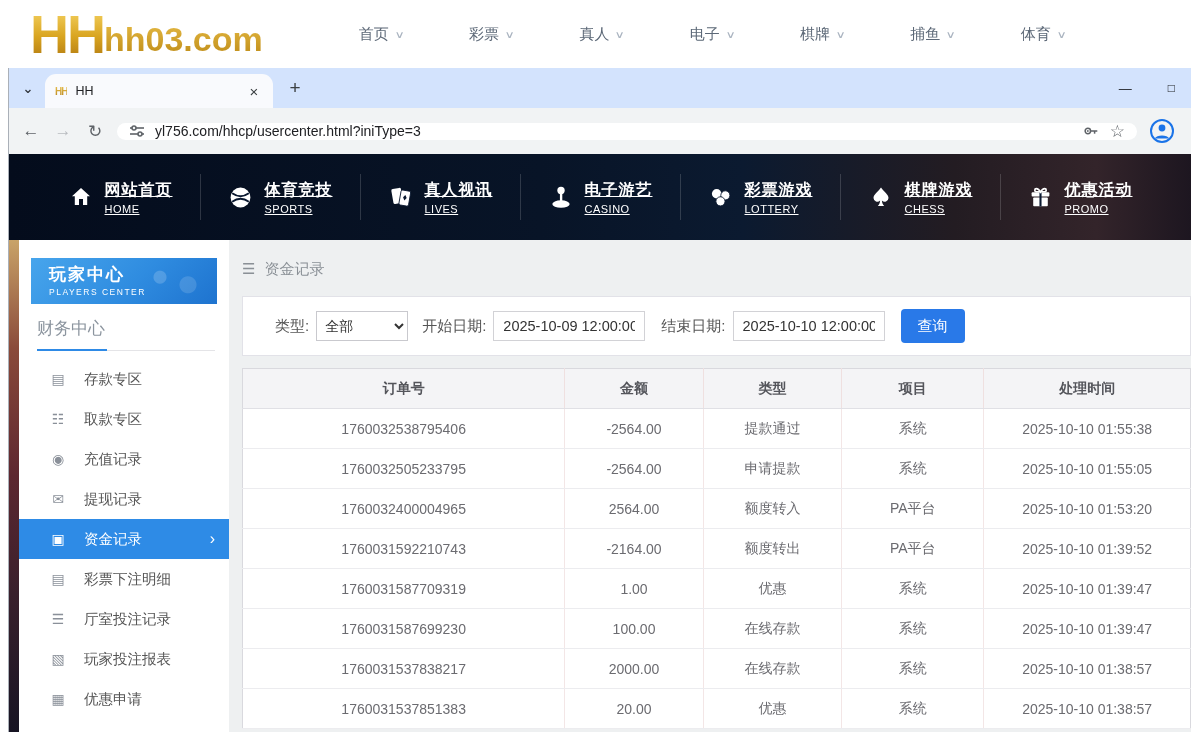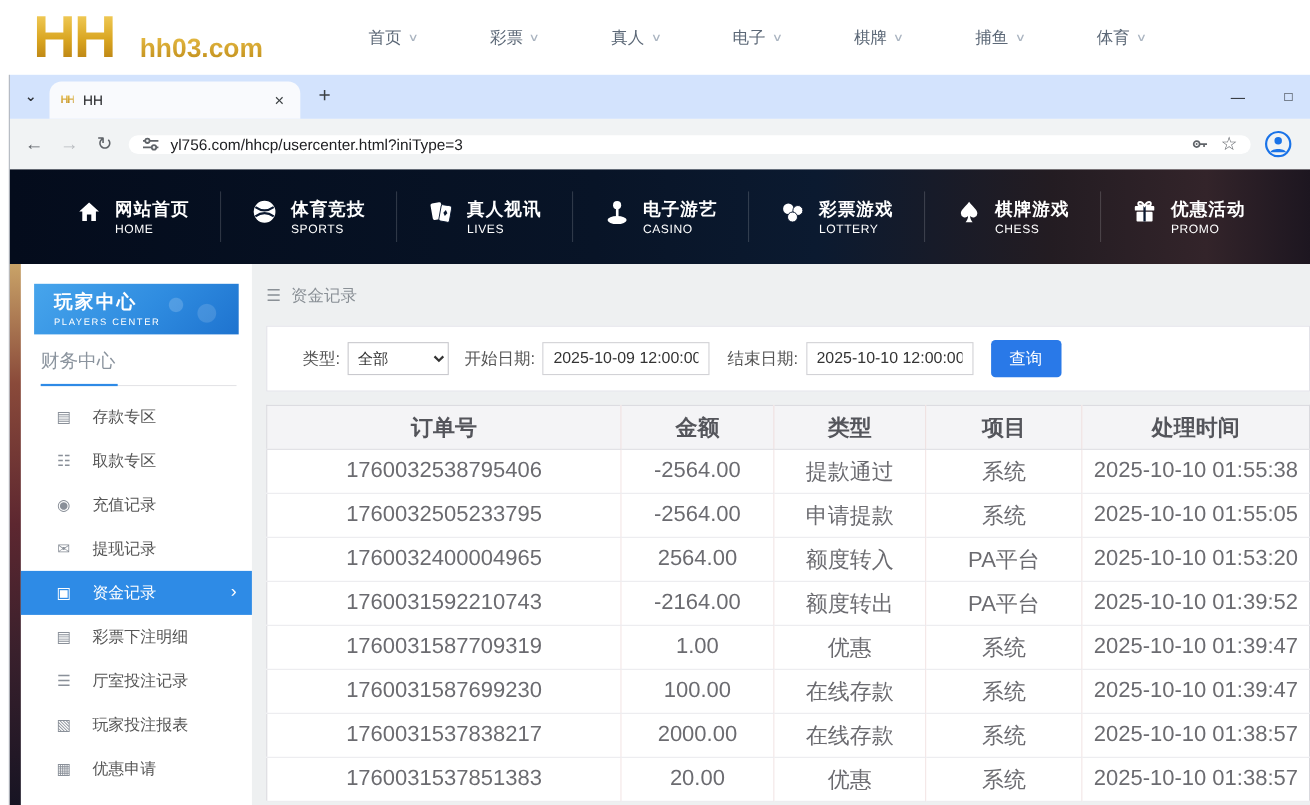--- a/index.html
+++ b/index.html
@@ -5,21 +5,21 @@
   * { box-sizing: border-box; margin: 0; padding: 0; }
   html,body { width:1191px; height:732px; overflow:hidden;
     font-family:"Liberation Sans","DejaVu Sans",sans-serif; background:#fff; }
 
   
   .site-header { height:68px; display:flex; align-items:center; padding-left:30px; background:#fff; }
   .logo { display:flex; align-items:flex-end; cursor:pointer; }
   .logo-mark { font-size:54px; line-height:0.9; font-weight:900; letter-spacing:-2px;
     background:linear-gradient(180deg,#f3cf5e 0%,#d9a520 55%,#b67e12 100%);
     -webkit-background-clip:text; background-clip:text; color:transparent; }
-  .logo-domain { font-size:24px; font-weight:800; margin-left:23px; line-height:1.1;
+  .logo-domain { font-size:34px; font-weight:800; margin-left:0; line-height:1.1;
     background:linear-gradient(180deg,#e6bb45,#bd8a16);
     -webkit-background-clip:text; background-clip:text; color:transparent; }
   .site-nav { margin-left:96px; display:flex; gap:66px; }
   .site-nav-item { display:flex; align-items:center; gap:7px; font-size:15px; color:#5c6877; cursor:pointer; }
   .site-nav-item .chev { font-size:10px; color:#aab4c0; transform:scaleX(1.4); }
 
   
   .browser-window { margin-left:8px; height:664px; border-left:1px solid #aab0b8; position:relative; }
   .tab-strip { height:40px; background:#d3e3fd; display:flex; align-items:flex-end; position:relative; }
   .tab-search-btn { align-self:center; width:26px; height:26px; margin:0 4px 0 6px; border-radius:8px;
@@ -43,21 +43,21 @@
     padding:0 12px; margin:0 10px 0 6px; gap:10px; }
   .url-text { flex:1; font-size:14px; color:#202124; }
   .pill-icon { display:flex; align-items:center; color:#5f6368; cursor:pointer; }
   .star-glyph { font-size:17px; color:#5f6368; cursor:pointer; }
   .profile-btn { margin:0 10px 0 2px; cursor:pointer; display:flex; }
 
   
   .viewport { height:578px; background:#eef0f1; display:flex; flex-direction:column; }
   .dark-nav { height:86px; flex:none; display:flex; align-items:center; justify-content:center; color:#fff;
     background:linear-gradient(90deg,#040c1c 0%,#081427 45%,#0b1a30 62%,#231c22 80%,#33242a 92%,#1d1620 100%); }
-  .dn-item { display:flex; gap:11px; padding:0 27px; cursor:pointer; }
+  .dn-item { display:flex; align-items:center; gap:11px; padding:0 27px; cursor:pointer;text-decoration:underline; }
   .dn-sep { width:1px; height:46px; background:rgba(255,255,255,0.16); }
   .dn-icon { width:26px; height:26px; display:flex; align-items:center; justify-content:center; }
   .dn-zh { font-size:16px; font-weight:bold; letter-spacing:1px; }
   .dn-en { font-size:11px; letter-spacing:0.5px; margin-top:2px; }
 
   .page-body { flex:1; display:flex; min-height:0; }
   .bg-strip { width:10px; flex:none;
     background:linear-gradient(180deg,#c9a368 0%,#8a4a3a 22%,#5d2730 48%,#39202c 72%,#171423 100%); }
 
   
@@ -90,21 +90,21 @@
     display:flex; align-items:center; padding:0 32px; font-size:15px; color:#555; }
   .f-label { margin-right:7px; }
   .type-select { height:30px; width:92px; border:1px solid #c9c9ce; background:#fff; font-size:14px;
     color:#333; padding:0 4px; margin-right:14px; font-family:inherit; }
   .date-input { height:30px; width:152px; border:1px solid #d2d2d6; padding:0 9px; font-size:14.5px;
     color:#333; margin-right:16px; font-family:inherit; }
   .search-btn { background:#2979e8; color:#fff; border:none; border-radius:4px; height:34px;
     padding:0 17px; font-size:15px; cursor:pointer; font-family:inherit; }
 
   table.data-table { margin-top:12px; width:100%; border-collapse:collapse; background:#fff;
-    border:1px solid #d9d9de; font-size:20px; color:#6b6b70; table-layout:fixed; }
+    border:1px solid #d9d9de; font-size:14px; color:#6b6b70; table-layout:fixed; }
   .data-table th { height:40px; background:#f4f4f6; color:#54555b; font-weight:bold;
     border-bottom:1px solid #e0e0e5; border-right:1px solid #efe0e0; text-align:center; }
   .data-table td { height:40px; text-align:center; border-bottom:1px solid #ececef; border-right:1px solid #f3e6e6; }
   .data-table th:last-child, .data-table td:last-child { border-right:none; }
 </style>
 </head>
 <body>
 
 <header class="site-header">
   <div class="logo">

